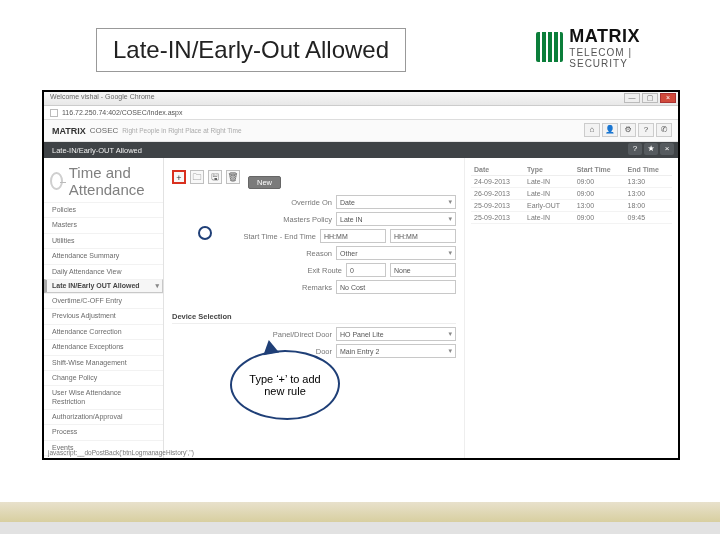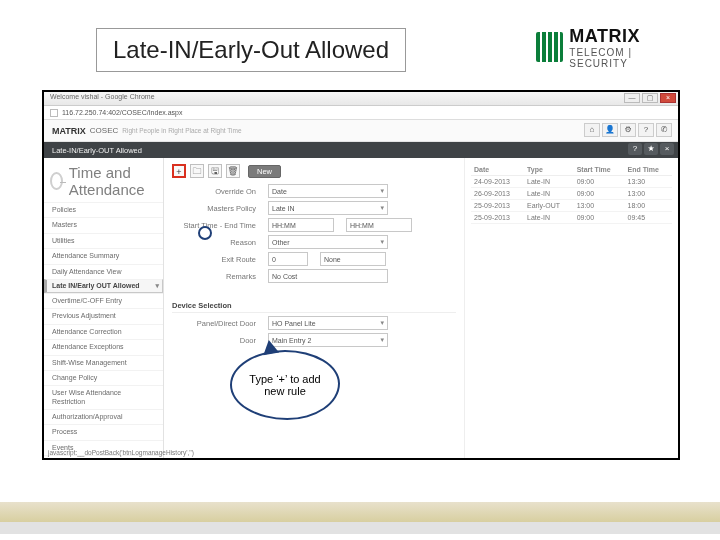--- a/index.html
+++ b/index.html
@@ -43,23 +43,23 @@
   .side ul { list-style: none; }
   .side li { padding: 3px 8px; border-top: 1px solid #f2f2f2; line-height: 1.2; }
   .side li.sel { background: #f6f6f6; color: #444; font-weight: 600; border-left: 3px solid #aaa; padding-left: 5px; }
 
   
   .main { flex: 1; display: flex; }
   .form { width: 300px; padding: 6px 8px; font-size: 7.5px; color: #666; position: relative; }
   .toolbar { display: flex; align-items: center; gap: 4px; margin-bottom: 6px; }
   .tbtn { width: 14px; height: 14px; border: 1px solid #bfbfbf; background: #f8f8f8; font-size: 9px; text-align: center; line-height: 12px; color: #555; }
   .tbtn.plus { border: 2px solid #d9301f; color: #333; }
-  .newbtn { margin-left: 4px; padding: 1px 8px; background: #7b7b7b; color: #fff; border: 1px solid #666; border-radius: 2px; font-size: 7.5px; }
-
-  .row { display: flex; align-items: center; margin: 3px 0; gap: 12px; }
+  .newbtn { margin-left: 4px; padding: 1px 8px; background: #7b7b7b; color: #fff; border: 1px solid #666; border-radius: 2px; font-size: 7.5px; margin-top: 12px; }
+
+  .row { display: flex; align-items: center; margin: 3px 0; gap: 4px; justify-content: flex-end; }
   .row label { width: 84px; text-align: right; color: #777; }
   .sel, .inp { height: 14px; border: 1px solid #c8c8c8; background: #fff; font-size: 7px; padding: 0 3px; color: #555; display: flex; align-items: center; position: relative; }
   .sel::after { content: "▾"; position: absolute; right: 3px; color: #888; font-size: 7px; }
   .w120 { width: 120px; } .w70 { width: 66px; } .w40 { width: 40px; }
   .grp { font-weight: 700; color: #444; margin: 18px 0 2px; border-bottom: 1px solid #eee; padding-bottom: 2px; }
 
   
   .listp { flex: 1; border-left: 1px solid #eee; padding: 6px 6px; font-size: 7px; color: #666; }
   .listp table { width: 100%; border-collapse: collapse; }
   .listp th { color: #888; font-weight: 600; text-align: left; padding: 2px 3px; border-bottom: 1px solid #eee; }

